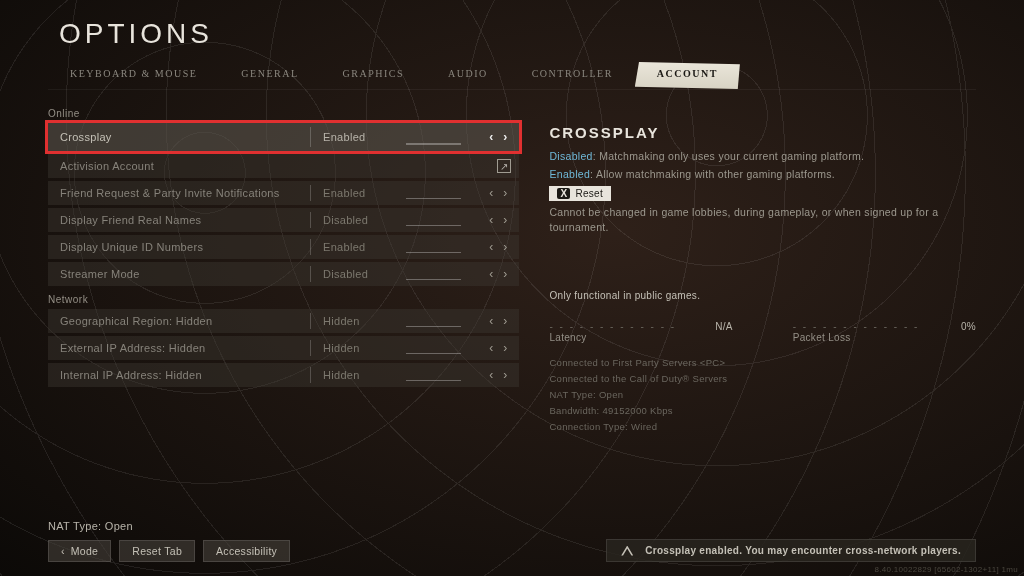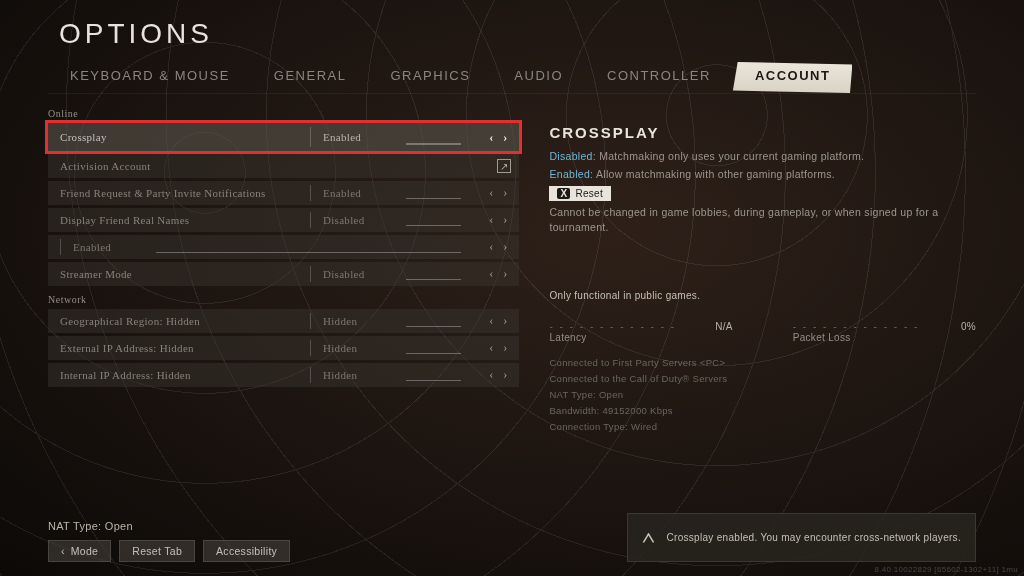--- a/index.html
+++ b/index.html
@@ -27,35 +27,36 @@
     font-size: 28px; font-weight: 300; letter-spacing: 4px;
     color: #e8e4dc;
   }
   .tabs {
     position: absolute; top: 62px; left: 48px; right: 48px;
     display: flex; gap: 0;
     border-bottom: 1px solid rgba(255,255,255,0.05);
   }
   .tab {
     padding: 6px 22px 10px;
-    font-size: 13px; letter-spacing: 1.5px;
+    font-size: 10px; letter-spacing: 1.5px;
     color: #8a867e; text-transform: uppercase;
     cursor: pointer;
+    font-family: Liberation Serif, serif;
   }
   .tab.active {
     background: linear-gradient(#eae6da, #d8d3c4);
     color: #1a1814;
     clip-path: polygon(4% 0, 100% 8%, 98% 100%, 0 92%);
     font-weight: bold;
   }
   .content {
     position: absolute; top: 100px; left: 48px; right: 48px; bottom: 40px;
     display: flex; gap: 30px;
   }
-  .left { flex: 1.05; font-family: Liberation Serif, serif; }
+  .left { flex: 1.05; }
   .right { flex: 0.95; padding-top: 24px; }
   .section-label {
     font-size: 10px; color: #948f86; letter-spacing: 0.5px;
     margin: 8px 0 4px;
   }
   .row {
     display: flex; align-items: center;
     height: 24px;
     background: rgba(60,55,48,0.45);
     margin-bottom: 3px;
@@ -132,22 +133,22 @@
     background: rgba(70,65,58,0.6);
     border: 1px solid rgba(255,255,255,0.12);
     padding: 4px 12px; font-size: 10.5px;
     color: #c4c0b6; cursor: pointer;
     display: flex; align-items: center; gap: 6px;
   }
   .toast {
     position: absolute; bottom: 14px; right: 48px;
     background: rgba(40,36,30,0.85);
     border: 1px solid rgba(255,255,255,0.1);
-    padding: 18px 14px; font-size: 10px; color: #c4c0b6;
-    display: flex; align-items: center; gap: 12px;
+    padding: 5px 14px; font-size: 10px; color: #c4c0b6;
+    display: flex; align-items: center; gap: 12px; font-weight: bold;
   }
   .toast-icon {
     width: 12px; height: 10px; background: #c4c0b6;
     clip-path: polygon(0 100%, 50% 0, 100% 100%, 85% 100%, 50% 30%, 15% 100%);
   }
   .build { position: absolute; bottom: 2px; right: 6px; font-size: 8px; color: #4a463e; }
 </style>
 </head>
 <body>
 
@@ -203,20 +204,21 @@
         <span class="row-value">Disabled</span>
         <div class="row-bar"></div>
         <div class="arrows">
             <span class="arr">‹</span>
             <span class="arr">›</span>
           </div>
       </div>
     </div>
 
     <div class="row dim">
+      <div class="row-label">Display Unique ID Numbers</div>
       <div class="row-value-wrap">
         <span class="row-value">Enabled</span>
         <div class="row-bar"></div>
         <div class="arrows">
             <span class="arr">‹</span>
             <span class="arr">›</span>
           </div>
       </div>
     </div>
 

